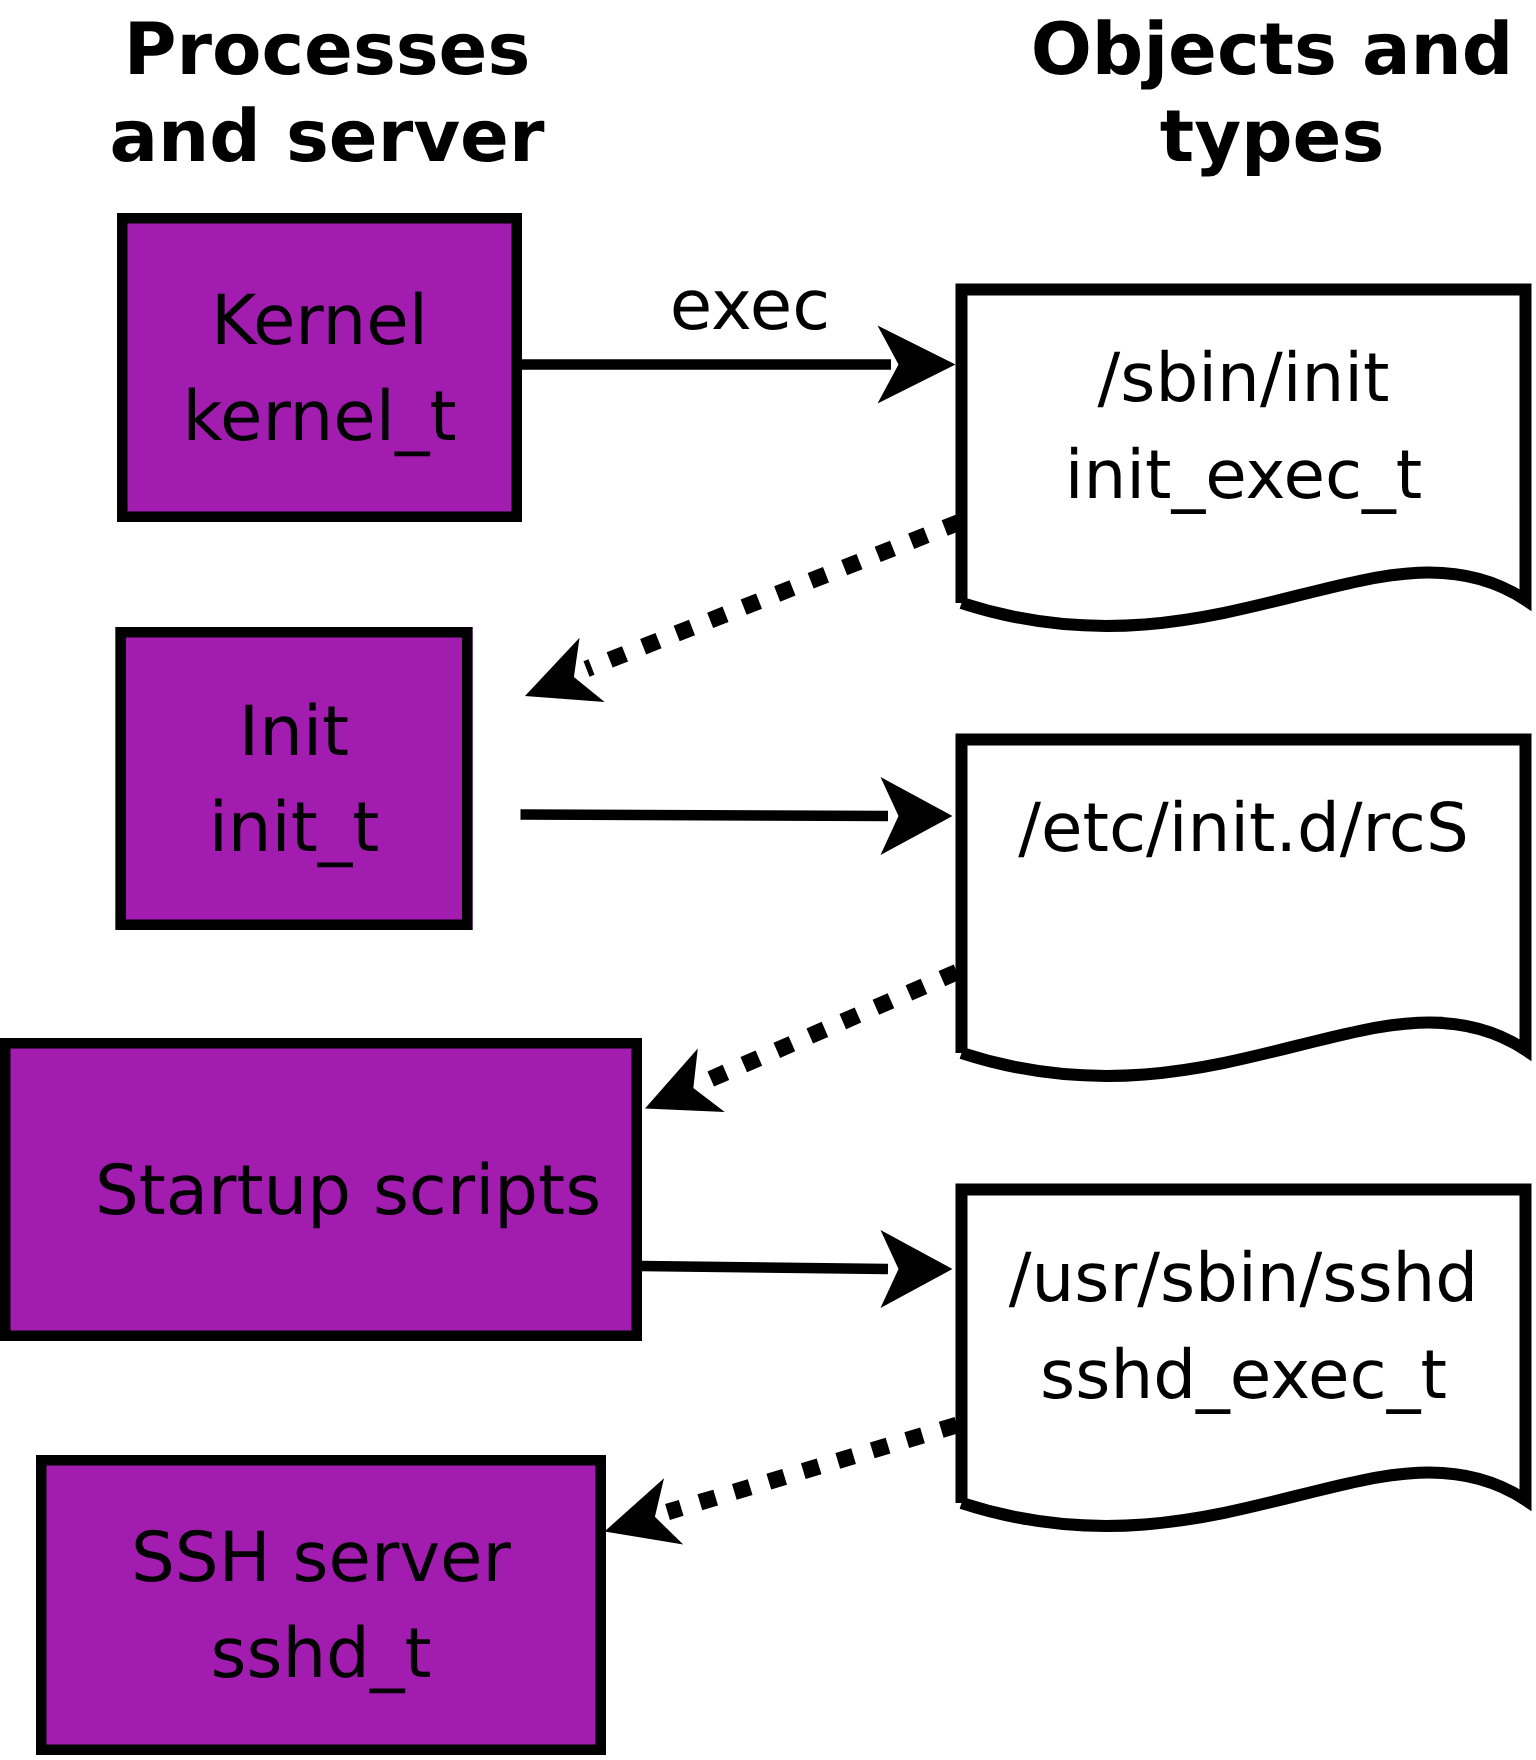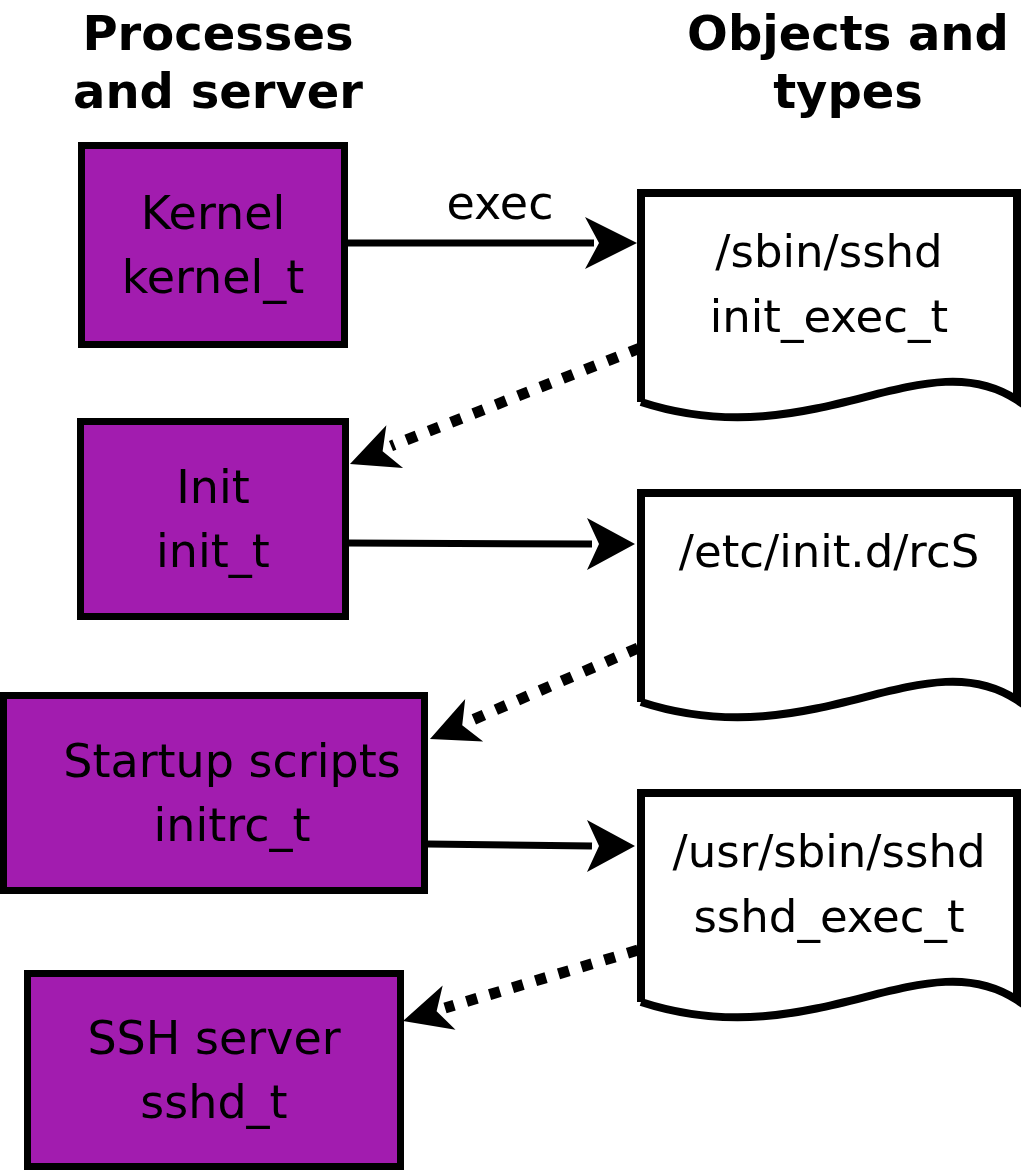--- a/index.html
+++ b/index.html
@@ -37,21 +37,21 @@
     box-sizing: border-box;
     display: flex;
     flex-direction: column;
     justify-content: center;
     text-align: center;
     font-size: 46px;
     line-height: 64px;
     white-space: nowrap;
   }
   #box-kernel  { left: 78px;  top: 142px; width: 270px; height: 206px; }
-  #box-init    { left: 77px;  top: 418px; width: 272px; height: 202px; }
+  #box-init    { left: 77px;  top: 418px; width: 238px; height: 202px; }
   #box-startup { left: 0px;   top: 692px; width: 428px; height: 202px; padding-left: 36px; }
   #box-ssh     { left: 24px;  top: 970px; width: 380px; height: 200px; }
 
   .doc {
     position: absolute;
     width: 392px;
     height: 252px;
   }
   #doc-1 { left: 633px; top: 186px; }
   #doc-2 { left: 633px; top: 486px; }
@@ -104,33 +104,32 @@
   <div class="pbox" id="box-kernel">
     <div>Kernel</div>
     <div>kernel_t</div>
   </div>
   <div class="pbox" id="box-init">
     <div>Init</div>
     <div>init_t</div>
   </div>
   <div class="pbox" id="box-startup">
     <div>Startup scripts</div>
-    <div>initrc_t</div>
   </div>
   <div class="pbox" id="box-ssh">
     <div>SSH server</div>
     <div>sshd_t</div>
   </div>
 
   <div class="doc" id="doc-1">
     <svg width="392" height="252" viewBox="0 0 392 252">
       <path d="M 8,216 L 8,7 L 384,7 L 384,214 C 290,152 180,272 8,216" fill="#ffffff" stroke="#000000" stroke-width="8" stroke-linejoin="miter"></path>
     </svg>
     <div class="doc-text">
-      <div>/sbin/sshd</div>
+      <div>/sbin/init</div>
       <div>init_exec_t</div>
     </div>
   </div>
   <div class="doc" id="doc-2">
     <svg width="392" height="252" viewBox="0 0 392 252">
       <path d="M 8,216 L 8,7 L 384,7 L 384,214 C 290,152 180,272 8,216" fill="#ffffff" stroke="#000000" stroke-width="8" stroke-linejoin="miter"></path>
     </svg>
     <div class="doc-text">
       <div>/etc/init.d/rcS</div>
     </div>

